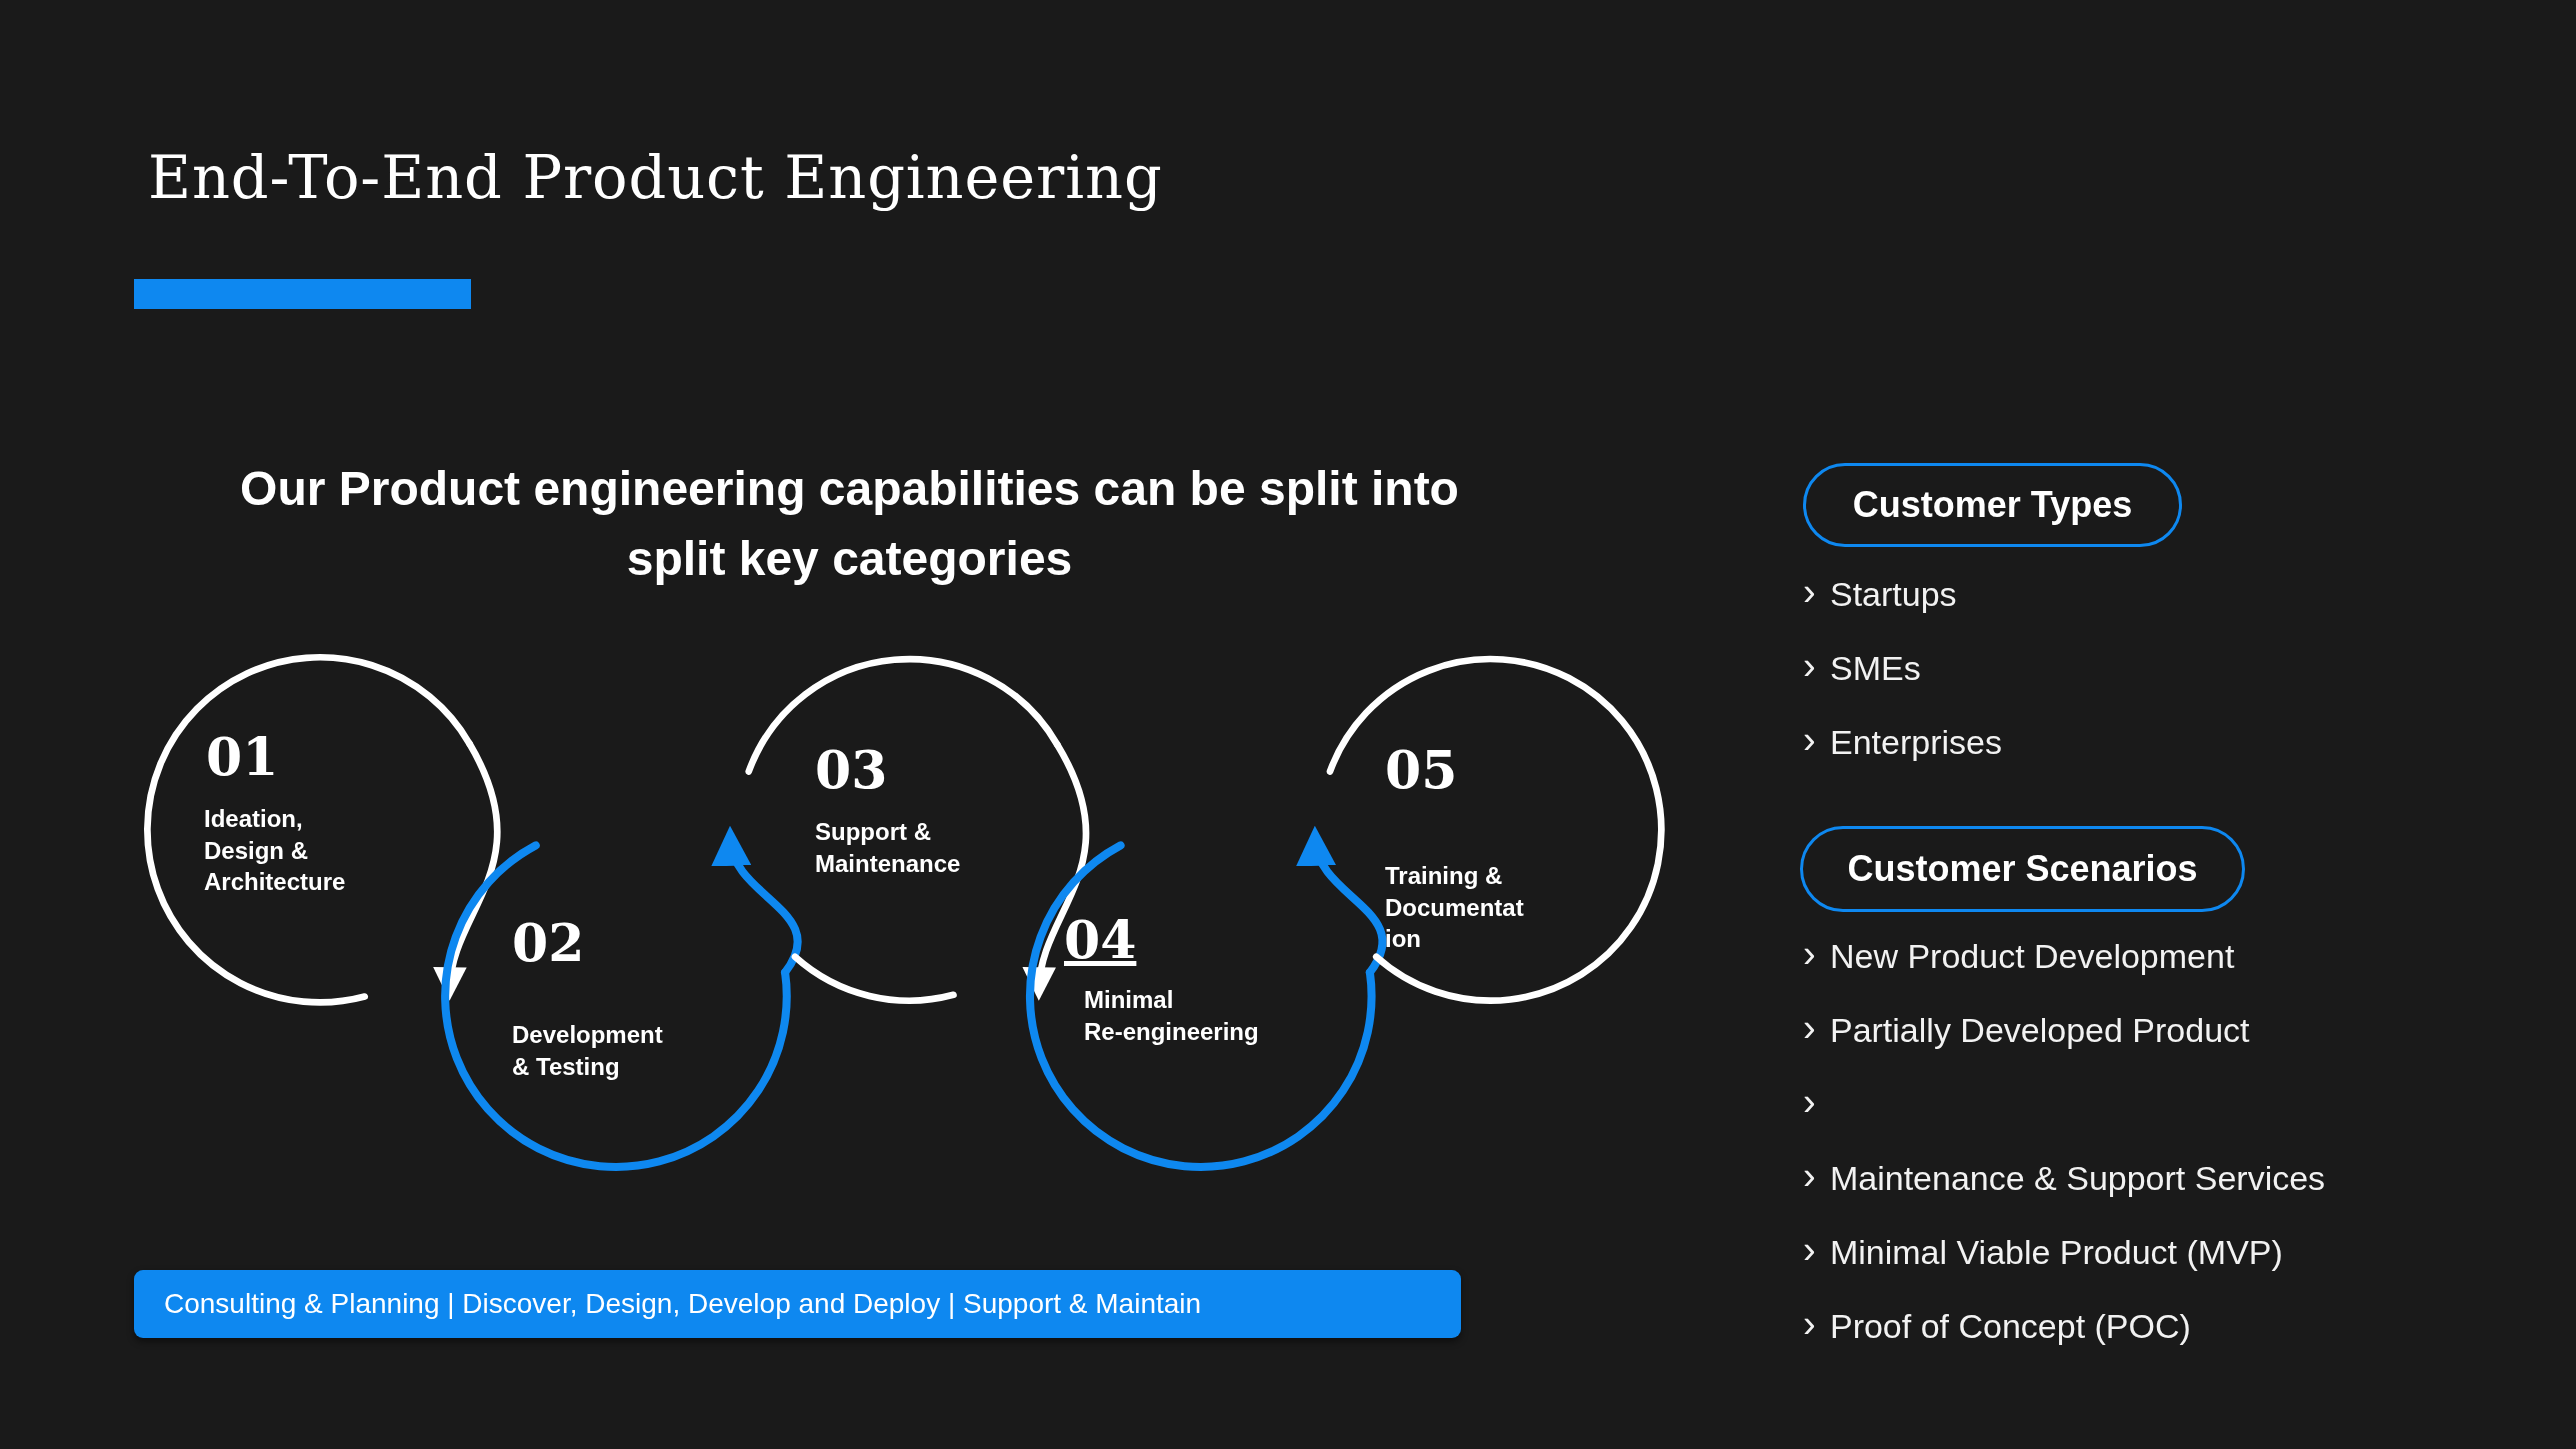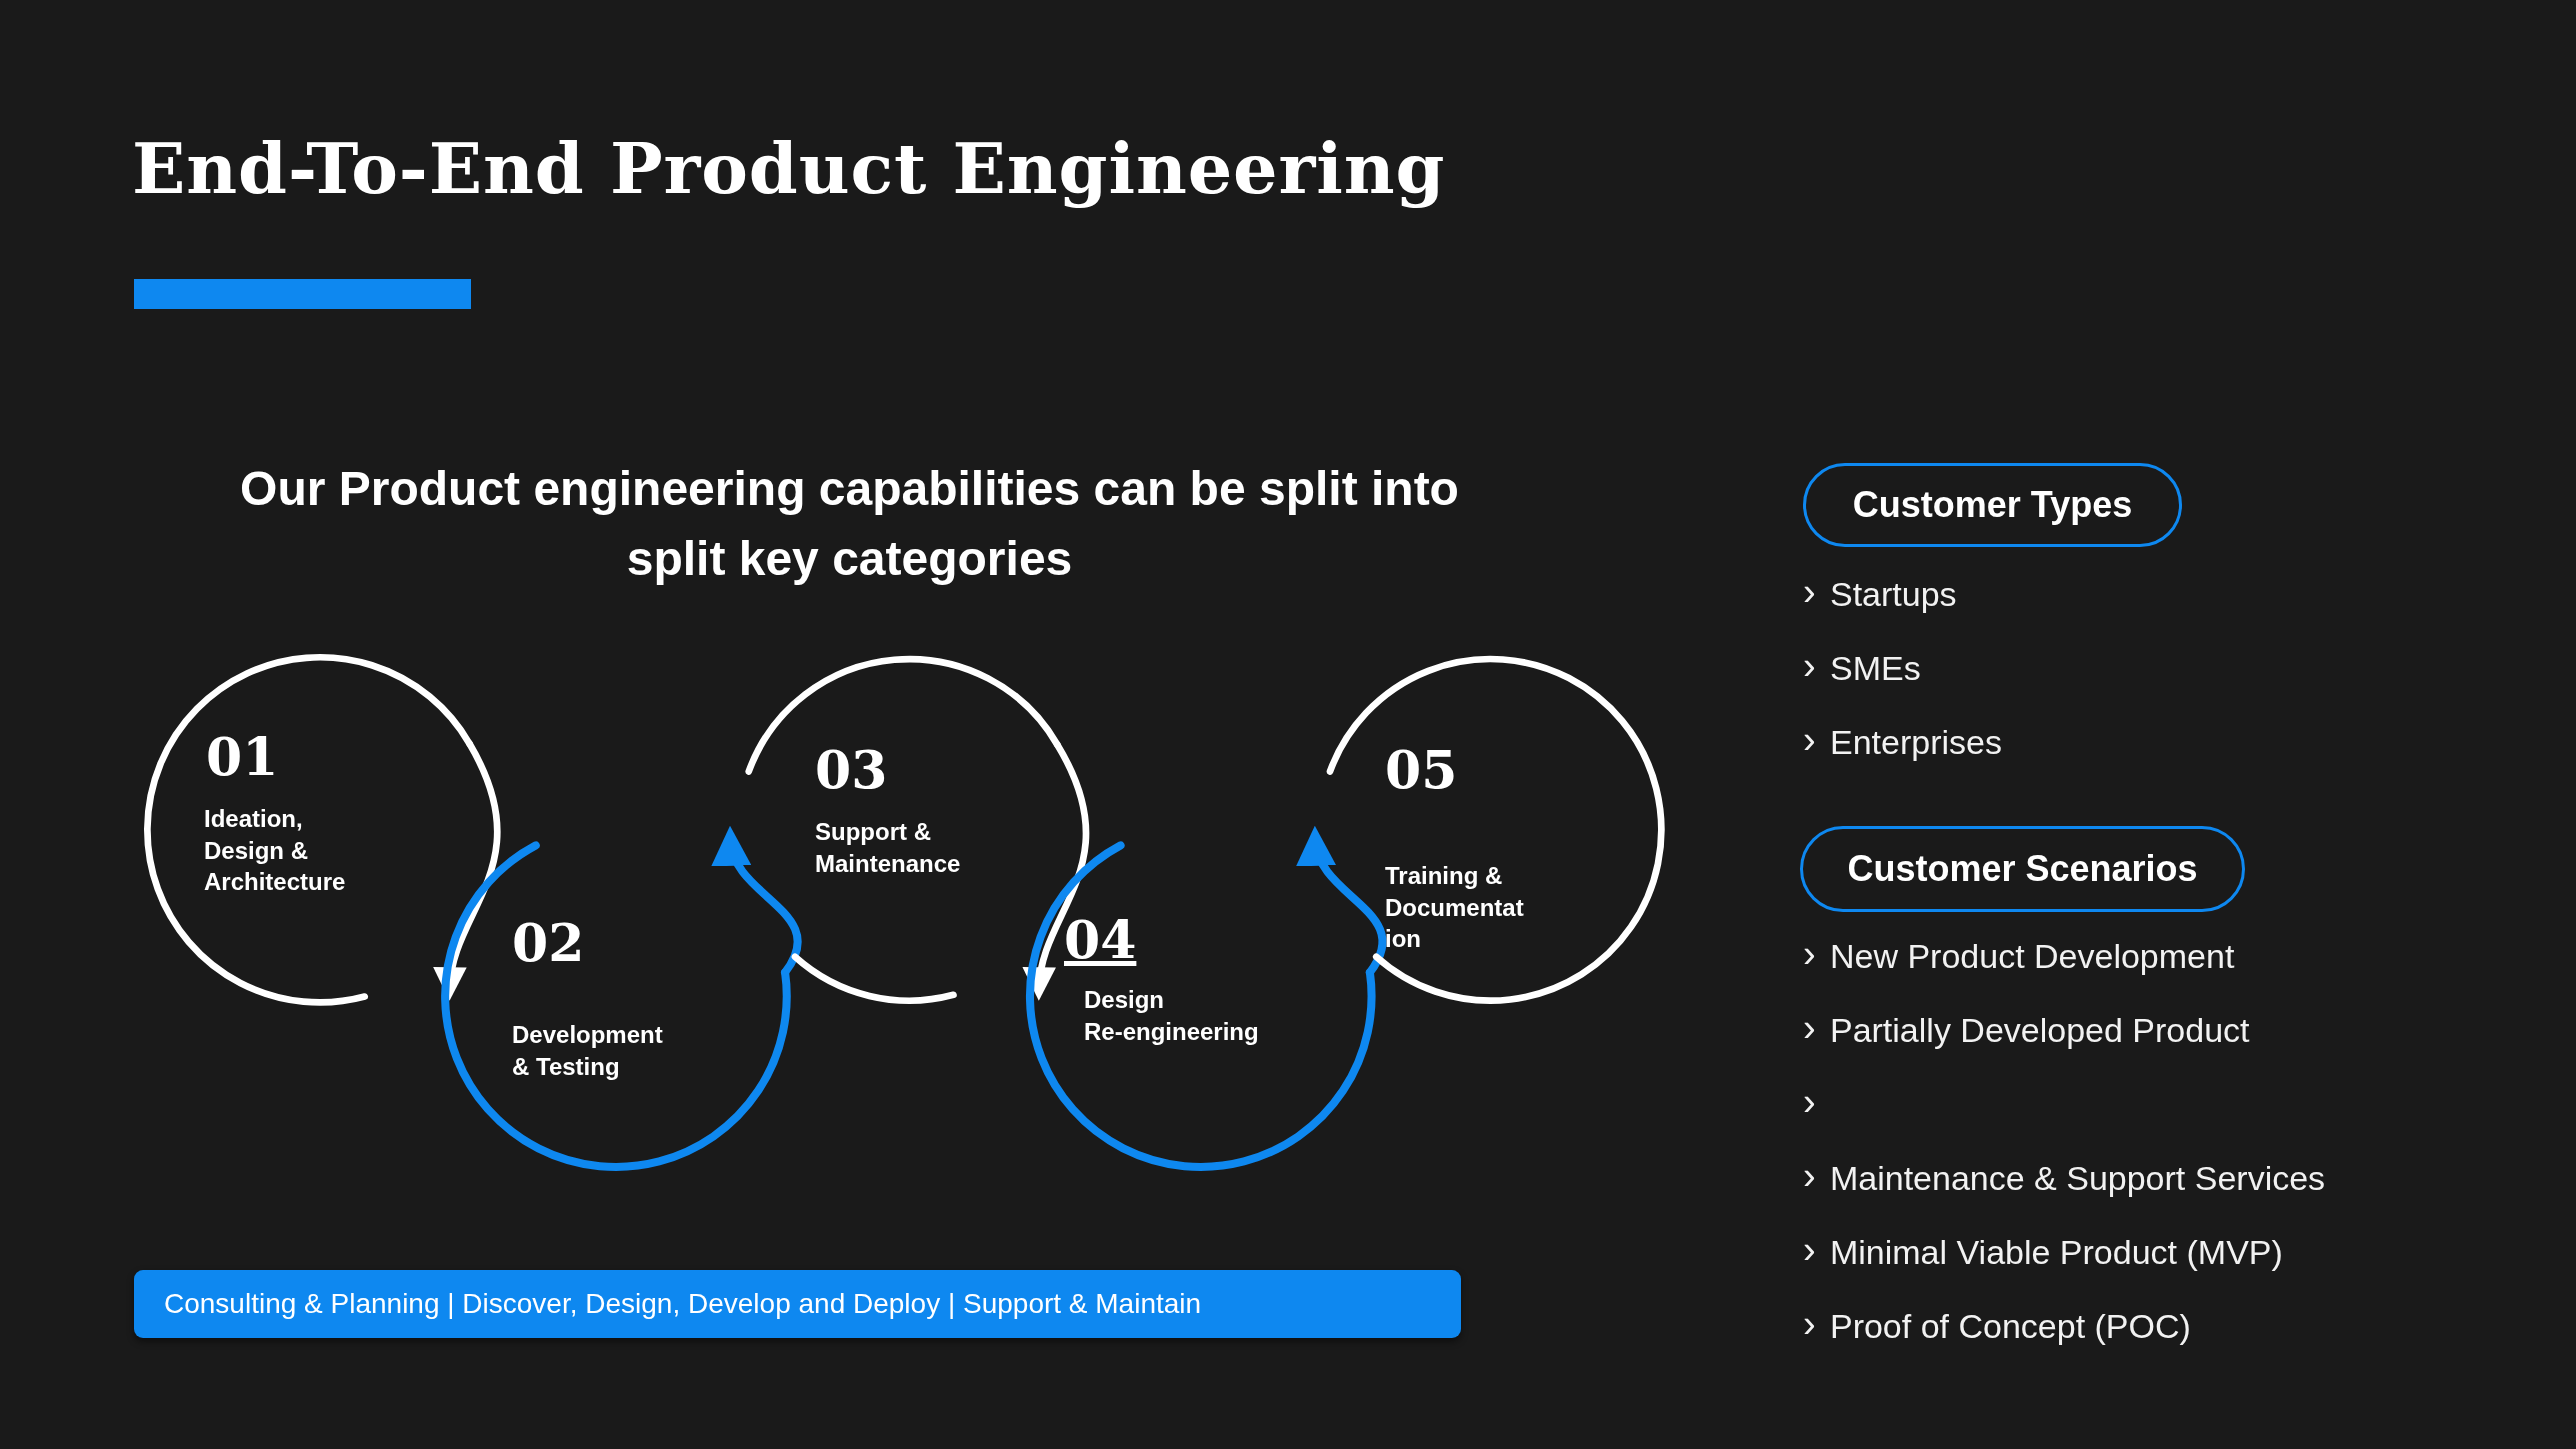--- a/index.html
+++ b/index.html
@@ -11,23 +11,23 @@
   body{
     width:2576px;height:1449px;
     background:var(--background);
     overflow:hidden;
     font-family:"Liberation Sans",sans-serif;
     color:var(--text);
   }
   .slide{position:relative;width:2576px;height:1449px;}
 
   .title{
-    position:absolute;left:132px;top:127px;margin:0;
+    position:absolute;left:132px;top:127px;margin:16px;
     font-family:"DejaVu Serif",serif;
-    font-weight:700;font-size:70px;letter-spacing:0.9px;
+    font-weight:400;font-size:59px;letter-spacing:0.9px;
     color:var(--text);white-space:nowrap;
   }
   .title-underline{
     position:absolute;left:134px;top:279px;width:337px;height:29.5px;
     background:var(--accent-blue);
   }
 
   .subtitle{
     position:absolute;left:134px;top:454px;width:1431px;
     text-align:center;font-weight:700;font-size:48px;line-height:1.45;
@@ -141,21 +141,21 @@
   </div>
 
   <div class="stage-num n3">03</div>
   <div class="stage-label l3">
     <div>Support &amp;</div>
     <div>Maintenance</div>
   </div>
 
   <div class="stage-num n4">04</div>
   <div class="stage-label l4">
-    <div>Design</div>
+    <div>Minimal</div>
     <div>Re-engineering</div>
   </div>
 
   <div class="stage-num n5">05</div>
   <div class="stage-label l5">
     <div>Training &amp;</div>
     <div>Documentat</div>
     <div>ion</div>
   </div>
 

